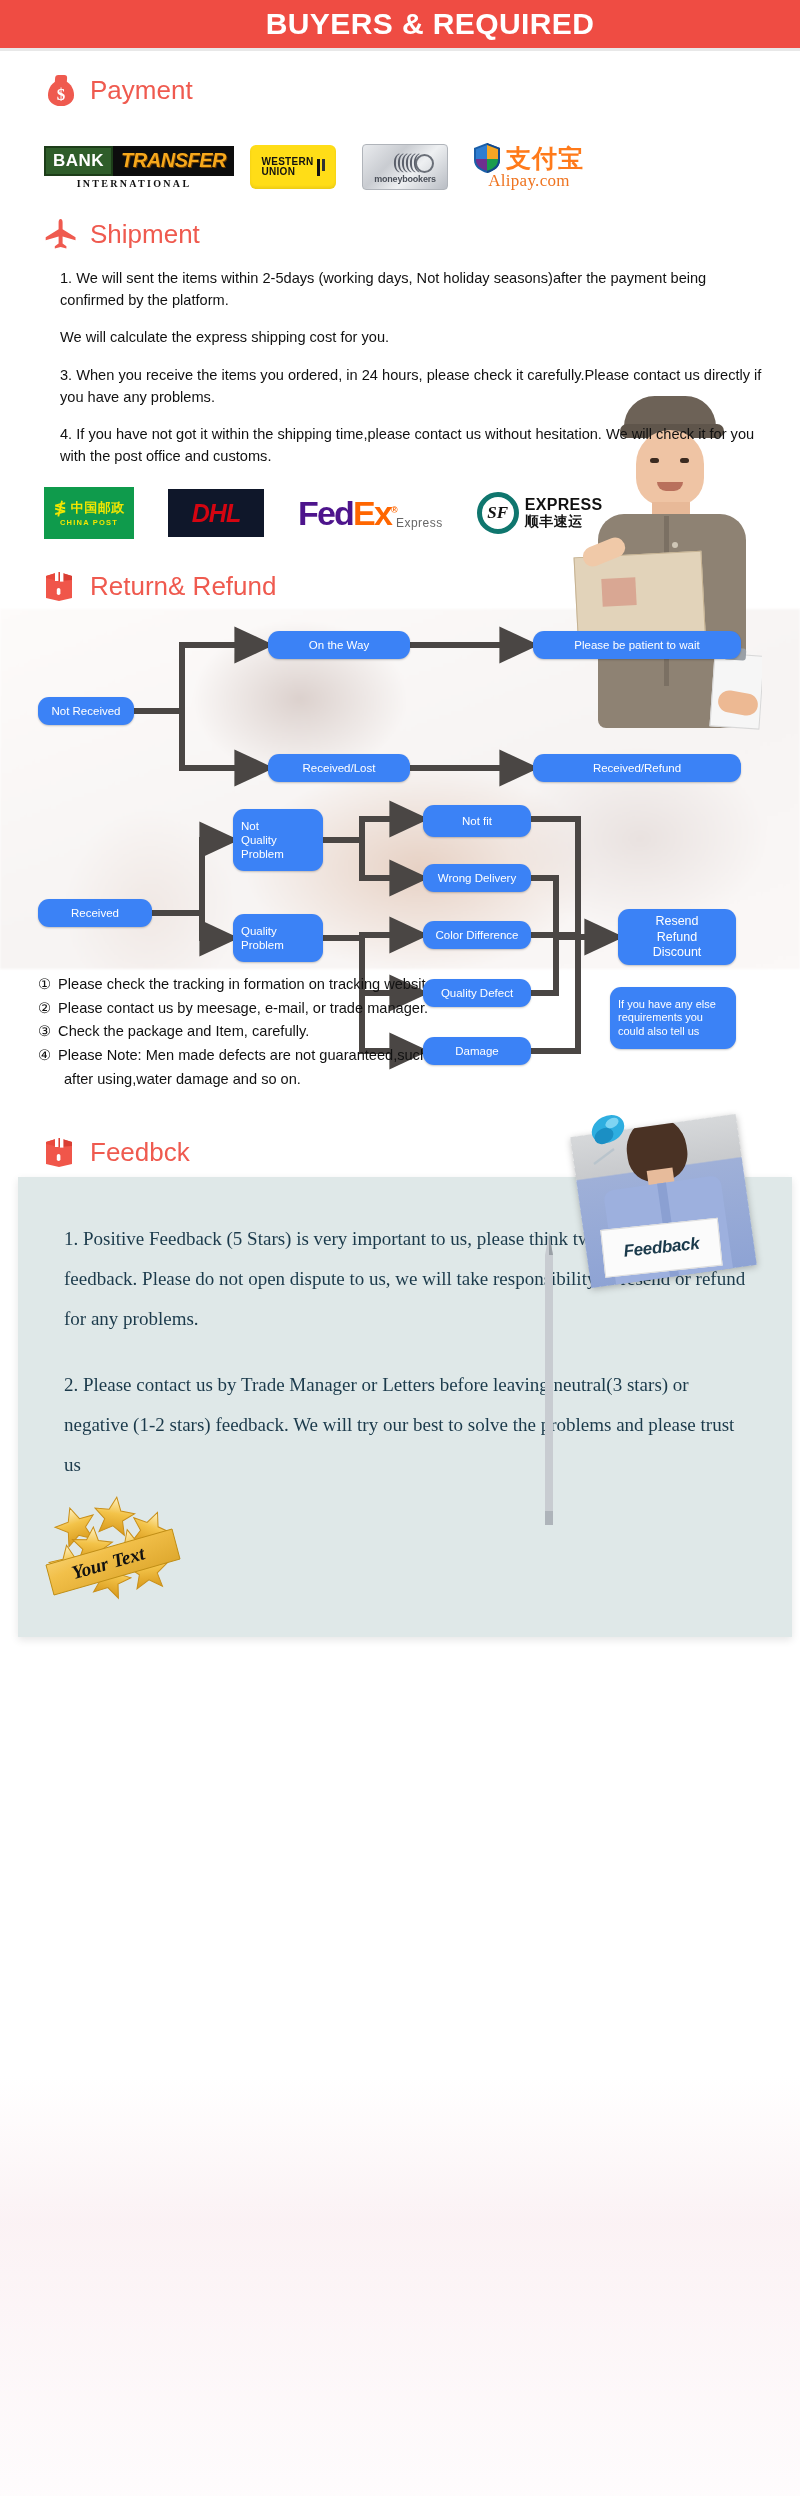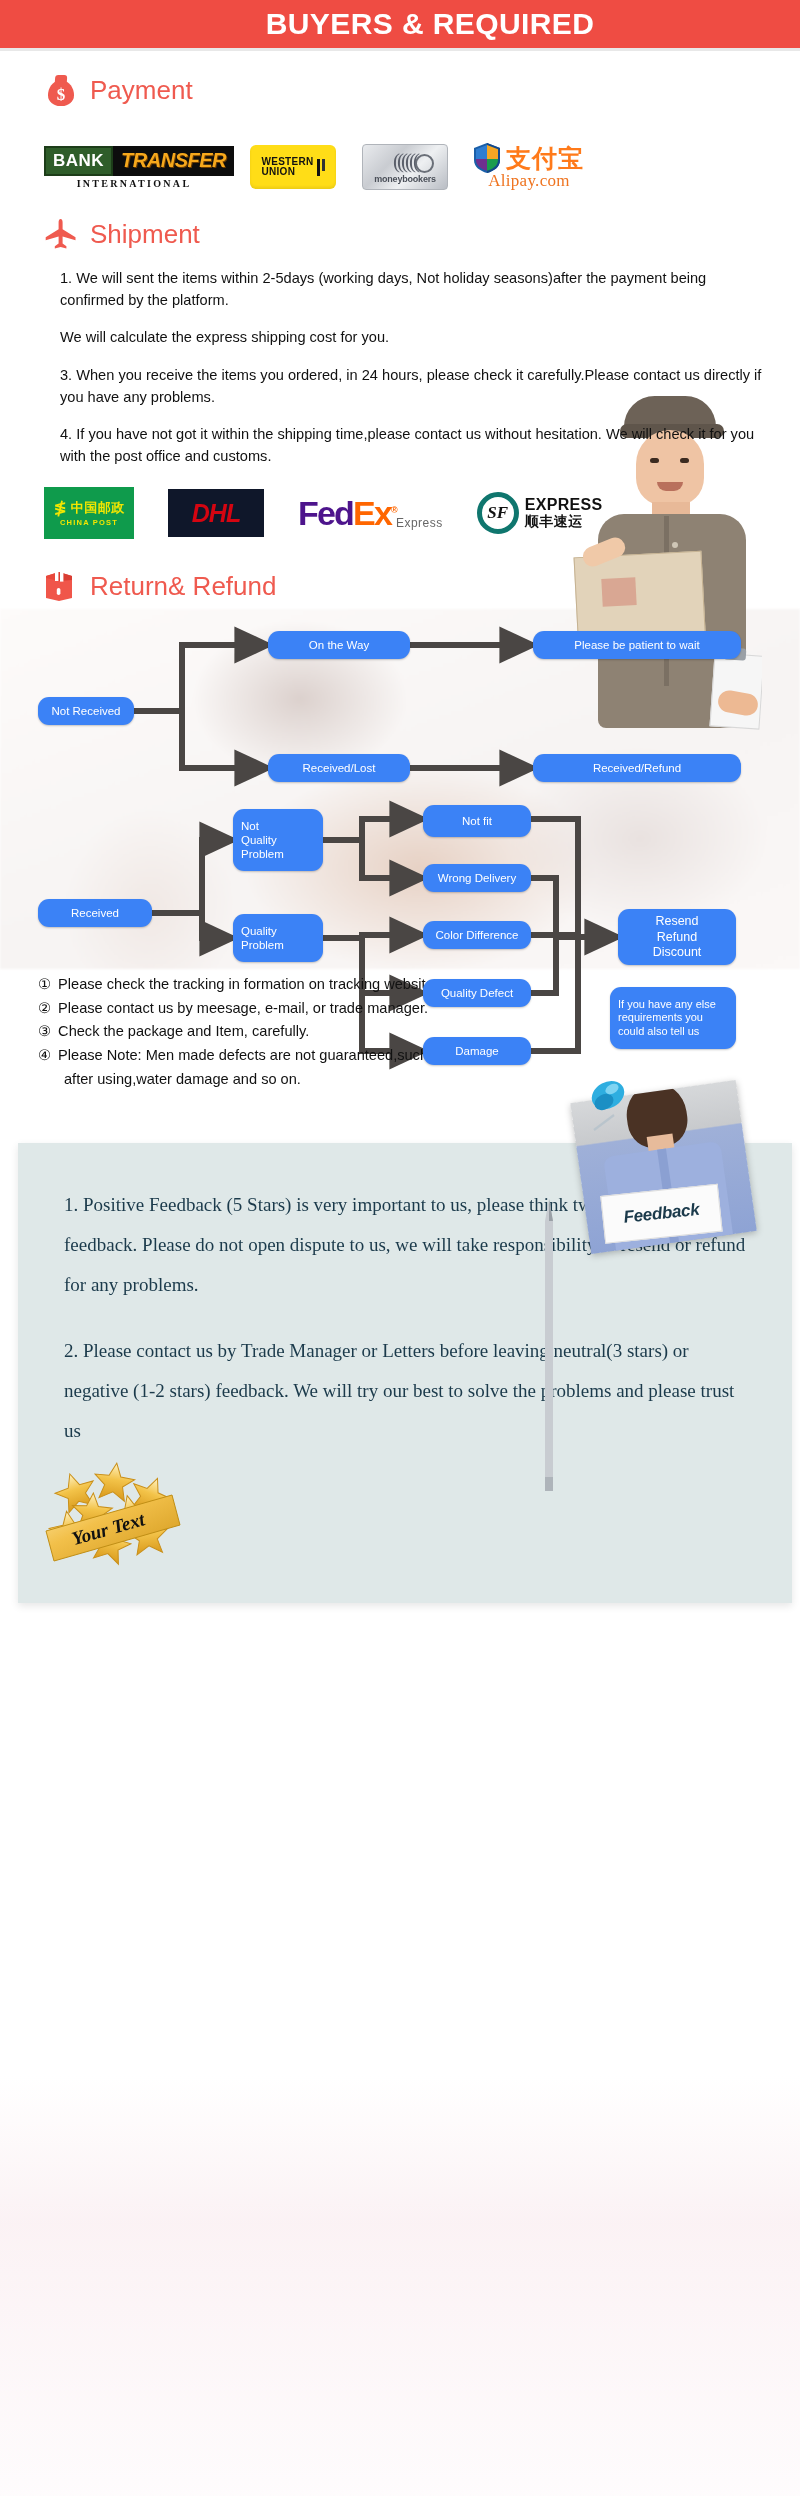--- a/index.html
+++ b/index.html
@@ -506,20 +506,33 @@
       <span>Check the package and Item, carefully.</span>
     </div>
     <div class="nrow">
       <span class="nmark">④</span>
       <span>Please Note: Men made defects  are not guaranteed,such damage</span>
     </div>
     <div class="nsub">after using,water damage and so on.</div>
   </div>
 
   <div style="height:44px"></div>
+  <div class="sec-head">
+    <span class="ico ico-box">
+      <svg width="30" height="32" viewBox="0 0 30 32">
+        <path d="M2 7 L15 3 L28 7 L28 29 L15 32 L2 29 Z" fill="#f0564a"></path>
+        <path d="M2 7 L15 3 L15 12 L2 9 Z" fill="#e8483c"></path>
+        <path d="M15 3 L28 7 L28 11 L15 12 Z" fill="#d93e33"></path>
+        <rect x="11" y="2" width="3.4" height="10" fill="#ffffff"></rect>
+        <rect x="16" y="2.6" width="3.4" height="10" fill="#ffffff"></rect>
+        <rect x="12.8" y="19" width="3.6" height="7" rx="1.8" fill="#ffffff"></rect>
+      </svg>
+    </span>
+    <span class="sec-title">Feedbck</span>
+  </div>
 
   <div class="fb-section">
 
     <svg class="pin" viewBox="0 0 44 58">
       <path d="M30 40 L10 55" stroke="#b9c4cc" stroke-width="2.2" fill="none"></path>
       <ellipse cx="24" cy="20" rx="17" ry="13" fill="#2eaee0" transform="rotate(-28 24 20)"></ellipse>
       <ellipse cx="20" cy="27" rx="10" ry="7.5" fill="#1b8fc4" transform="rotate(-28 20 27)"></ellipse>
       <ellipse cx="28" cy="14" rx="7" ry="4.6" fill="#7fd4f2" transform="rotate(-28 28 14)"></ellipse>
     </svg>
 

